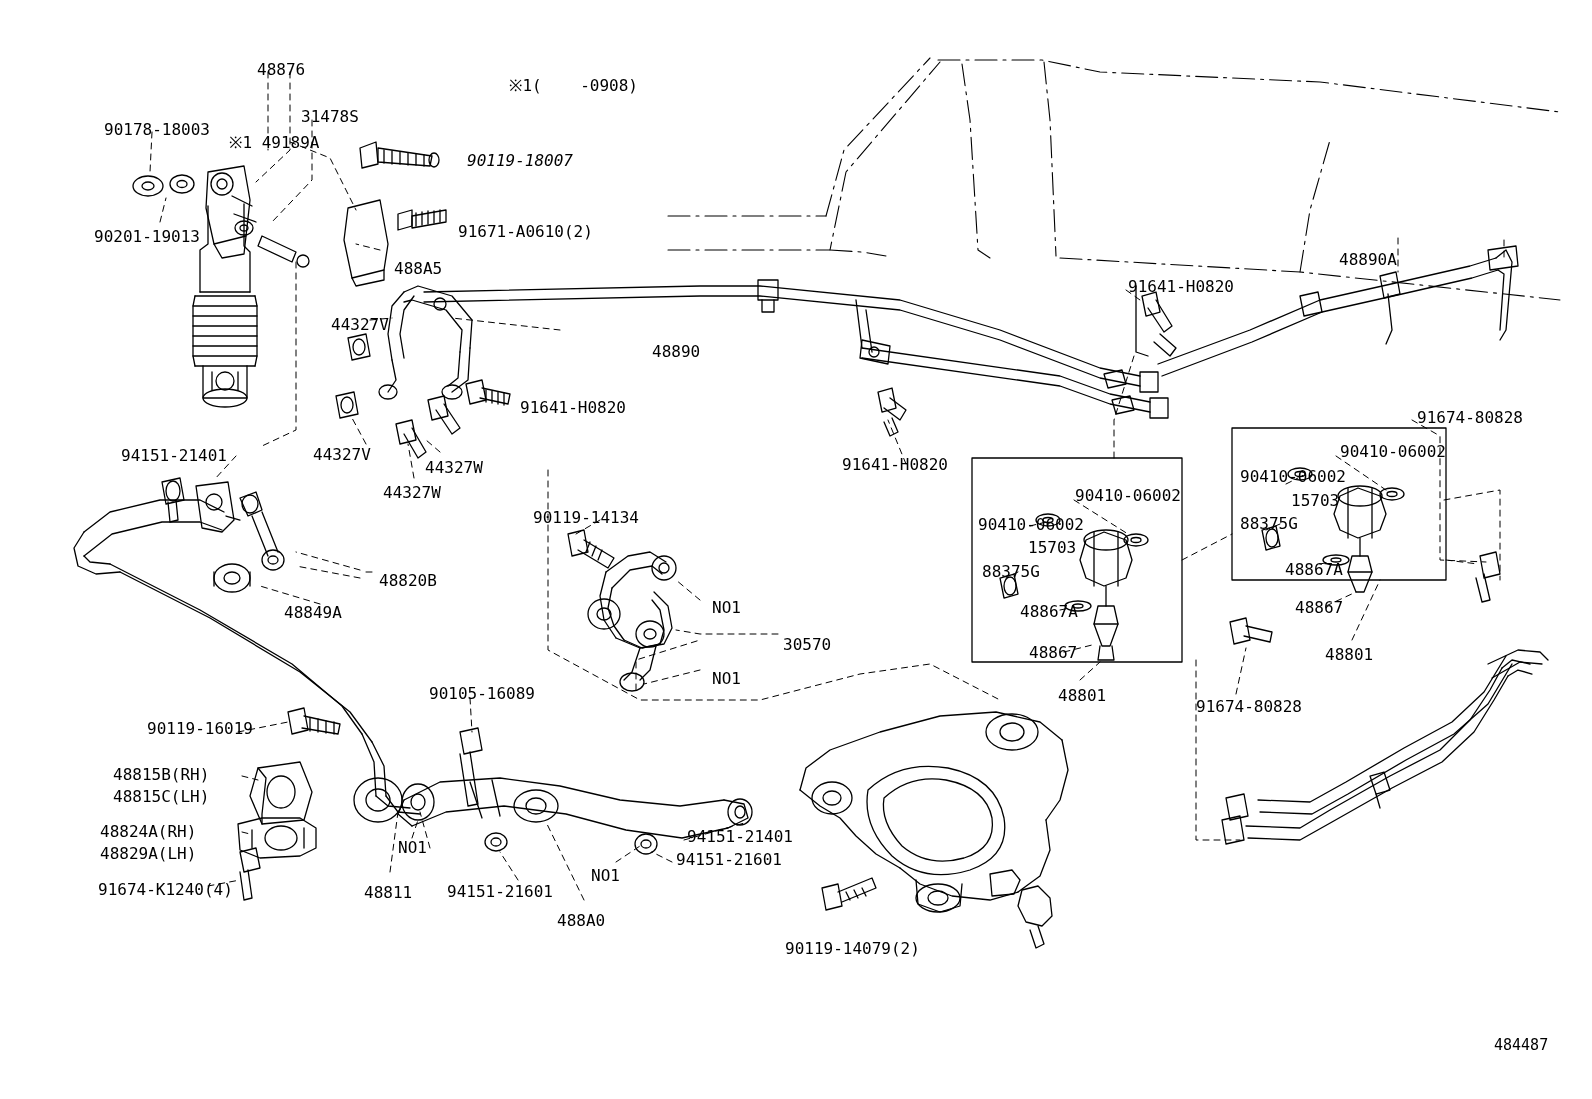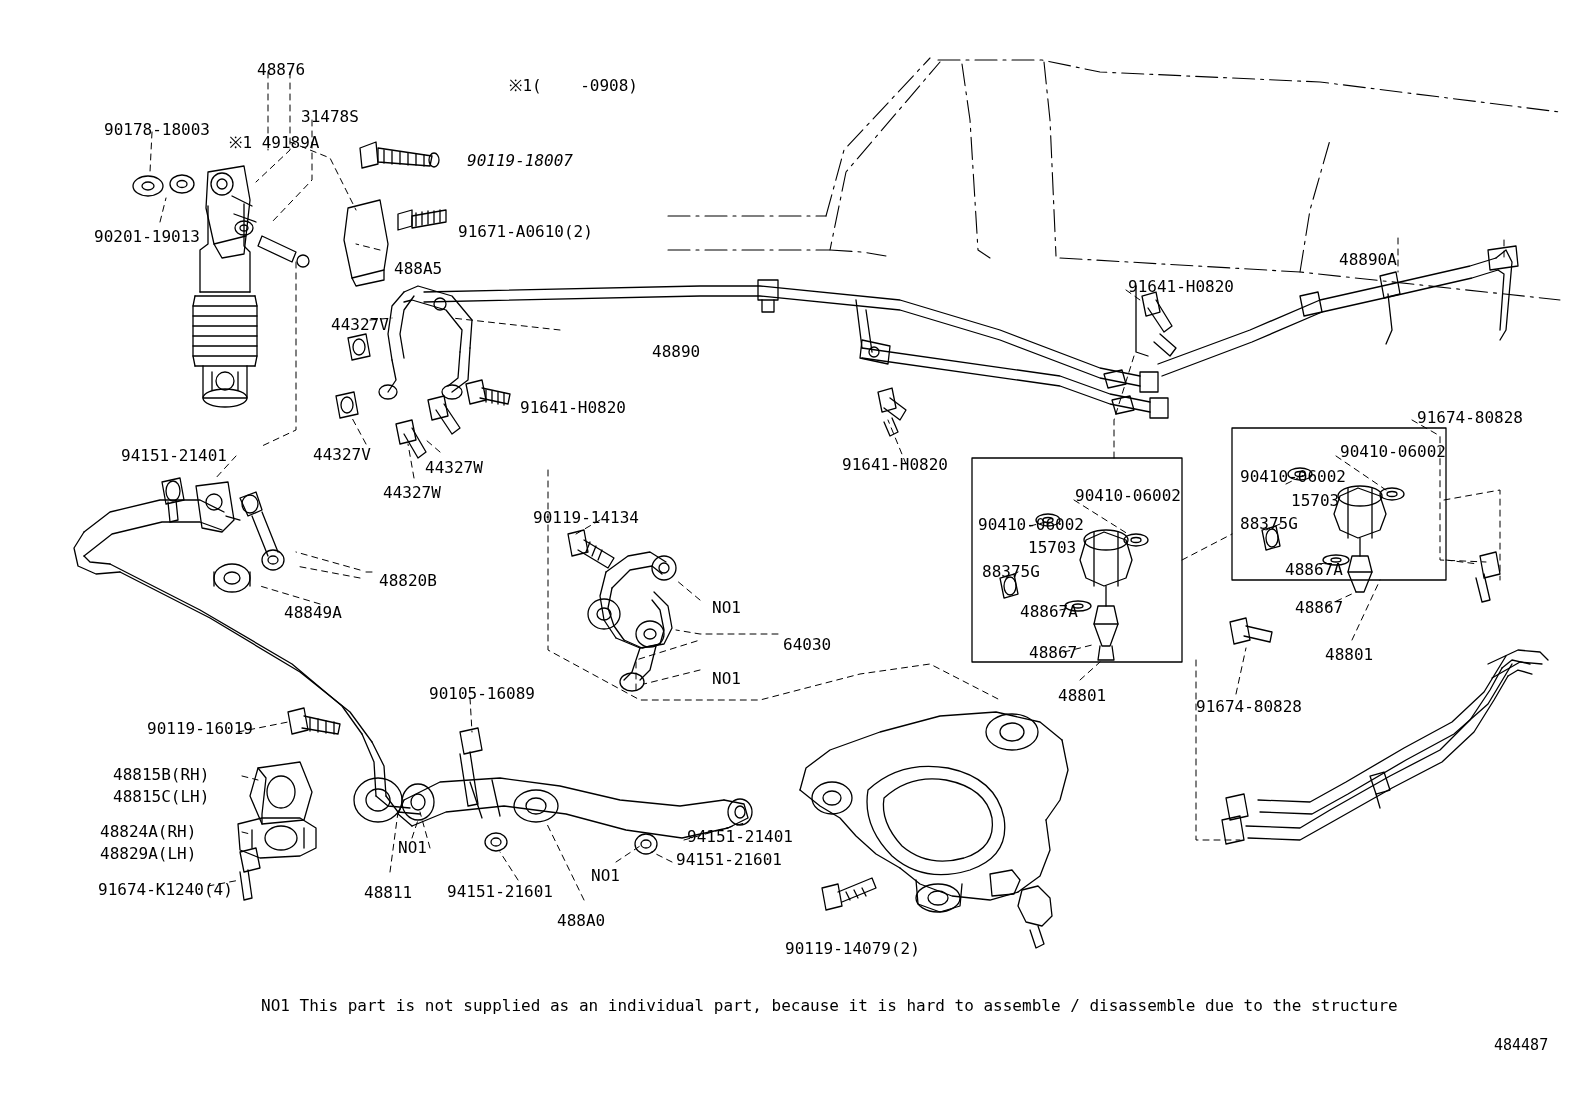--- a/index.html
+++ b/index.html
@@ -459,38 +459,37 @@
   <div class="lbl" style="left:982px;top:562px;">88375G</div>
   <div class="lbl" style="left:1020px;top:602px;">48867A</div>
   <div class="lbl" style="left:1029px;top:643px;">48867</div>
   <div class="lbl" style="left:1058px;top:686px;">48801</div>
   <div class="lbl" style="left:1196px;top:697px;">91674-80828</div>
   <div class="lbl" style="left:121px;top:446px;">94151-21401</div>
   <div class="lbl" style="left:533px;top:508px;">90119-14134</div>
   <div class="lbl" style="left:379px;top:571px;">48820B</div>
   <div class="lbl" style="left:712px;top:598px;">NO1</div>
   <div class="lbl" style="left:284px;top:603px;">48849A</div>
-  <div class="lbl" style="left:783px;top:635px;">64030</div>
+  <div class="lbl" style="left:783px;top:635px;">30570</div>
   <div class="lbl" style="left:712px;top:669px;">NO1</div>
   <div class="lbl" style="left:429px;top:684px;">90105-16089</div>
   <div class="lbl" style="left:147px;top:719px;">90119-16019</div>
   <div class="lbl" style="left:113px;top:765px;">48815B(RH)</div>
   <div class="lbl" style="left:113px;top:787px;">48815C(LH)</div>
   <div class="lbl" style="left:100px;top:822px;">48824A(RH)</div>
   <div class="lbl" style="left:100px;top:844px;">48829A(LH)</div>
   <div class="lbl" style="left:86px;top:880px;margin-left:12px;">91674-K1240(4)</div>
   <div class="lbl" style="left:398px;top:838px;">NO1</div>
   <div class="lbl" style="left:364px;top:883px;">48811</div>
   <div class="lbl" style="left:447px;top:882px;">94151-21601</div>
   <div class="lbl" style="left:591px;top:866px;">NO1</div>
   <div class="lbl" style="left:557px;top:911px;">488A0</div>
   <div class="lbl" style="left:687px;top:827px;">94151-21401</div>
   <div class="lbl" style="left:676px;top:850px;">94151-21601</div>
   <div class="lbl" style="left:785px;top:939px;">90119-14079(2)</div>
 
   <div class="lbl" style="left:509px;top:76px;">※1(    -0908)</div>
 
 
-  <div class="note" style="left:261px;top:996px;">NO1 This part is not supplied as an individual part, because it is hard to assemble / disassemble due to the structure</div>
 
   <div class="figno" style="left:1463px;top:1036px;margin-left:31px;">484487</div>
 
 </div>
 
 </body></html>

